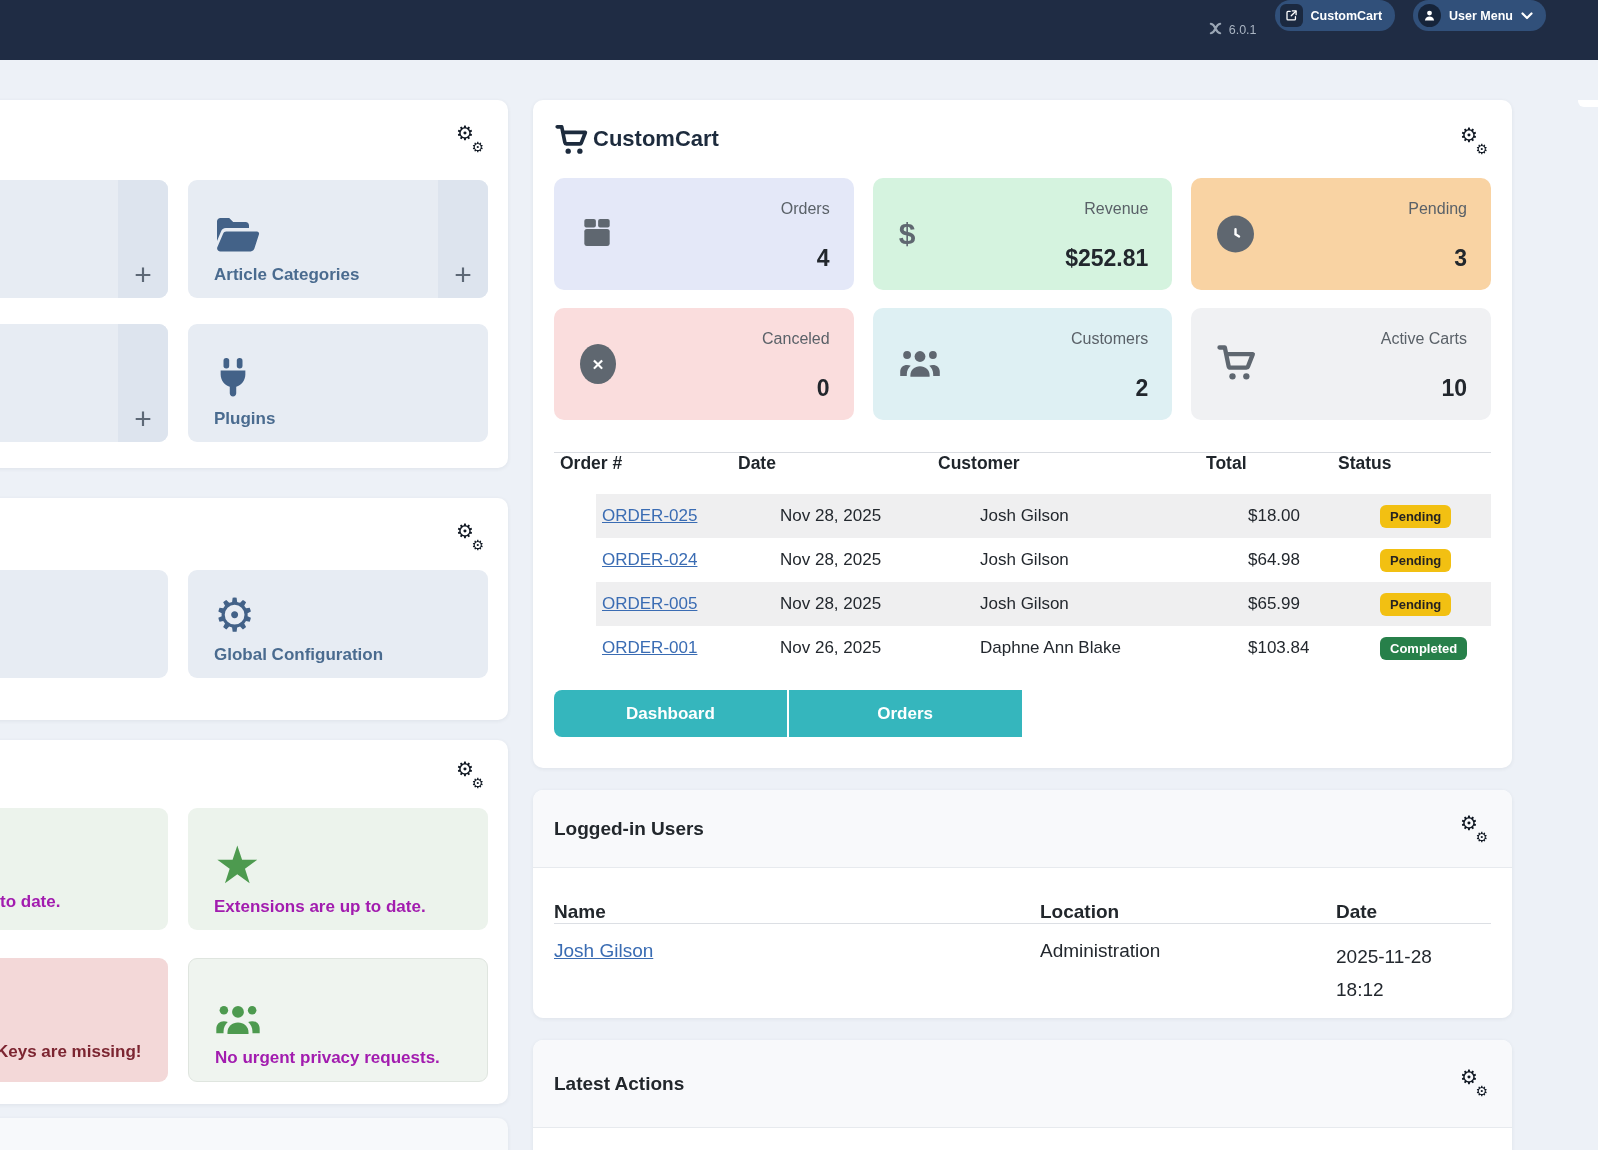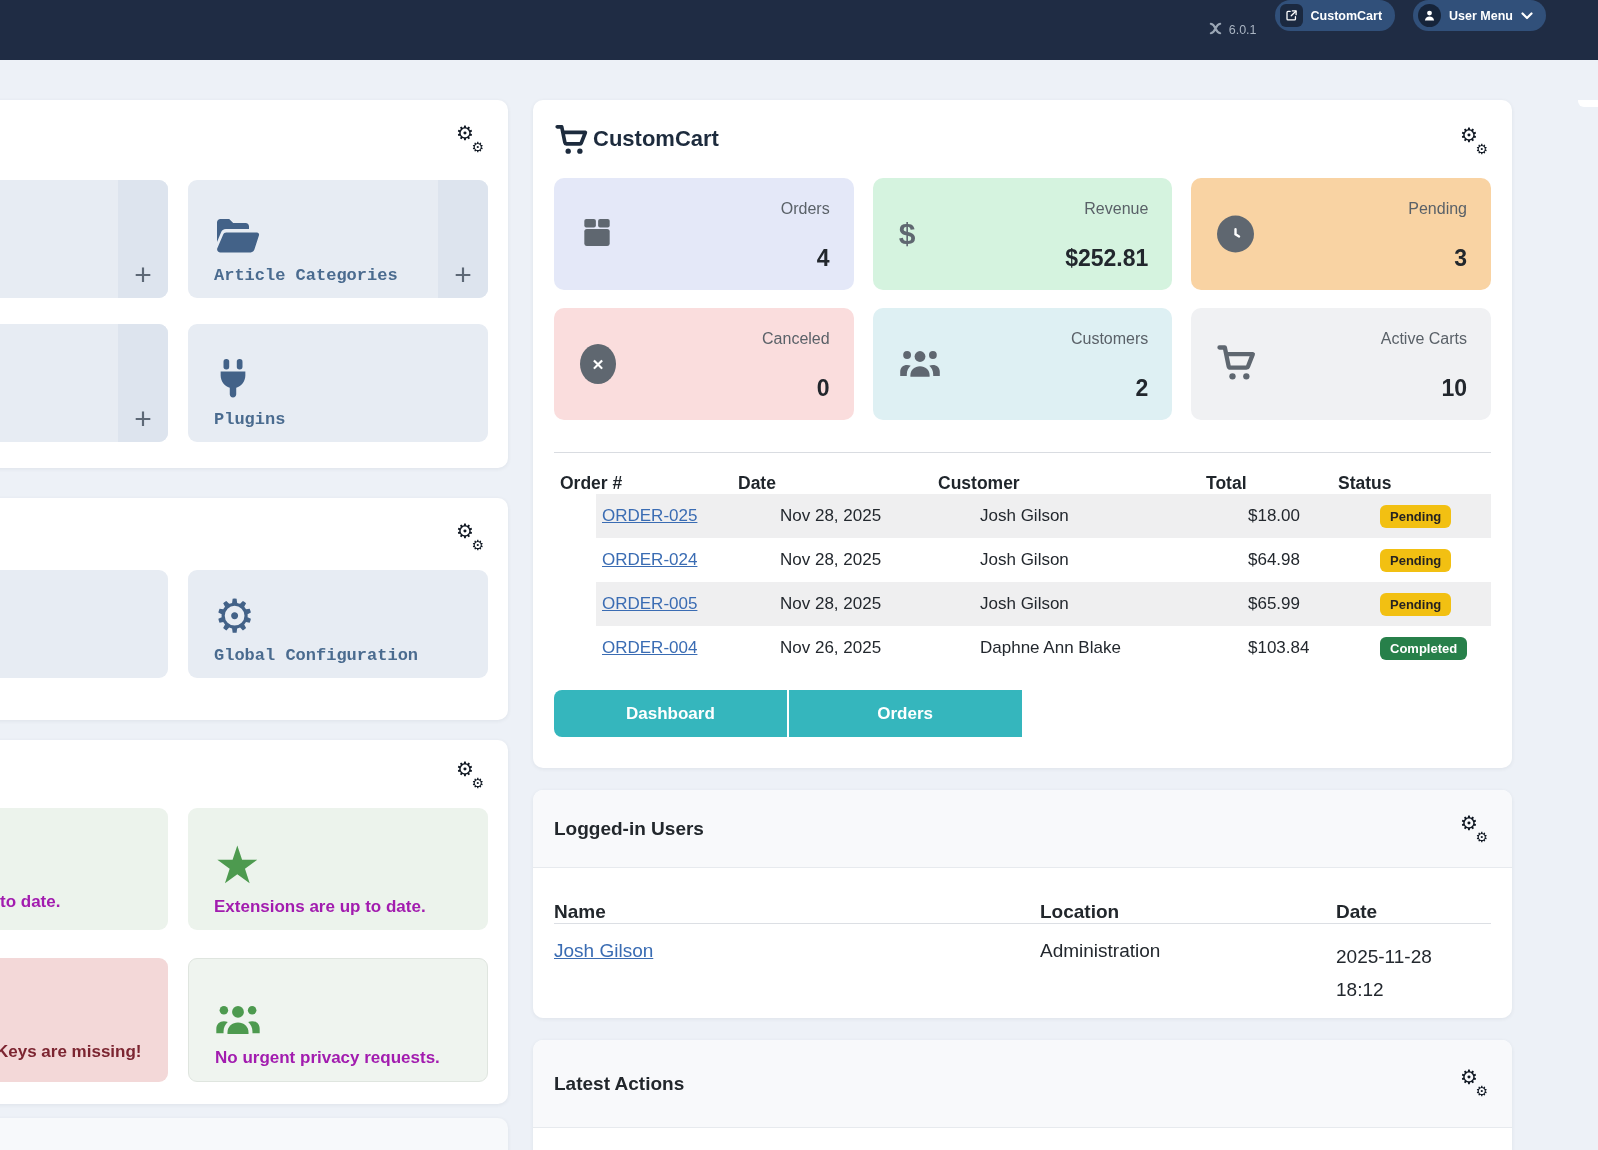--- a/index.html
+++ b/index.html
@@ -19,21 +19,21 @@
   .pill .icon-circle { width:23px; height:23px; border-radius:50%; background:#16243a; display:flex; align-items:center; justify-content:center; }
   
   .panel { position:absolute; background:#fff; border-radius:10px; box-shadow:0 1px 4px rgba(30,40,60,.07); }
   .gears { position:absolute; right:24px; top:26px; width:28px; height:26px; cursor:pointer; }
   .gears .g-big { position:absolute; left:0; top:-3px; font-size:20px; line-height:1; color:#0f1722; }
   .gears .g-small { position:absolute; right:0; bottom:-2px; font-size:14px; line-height:1; color:#0f1722; }
   
   .tile-grid { position:absolute; left:20px; display:grid; grid-template-columns:440px 300px; gap:26px 20px; }
   .tile { background:#e7ecf3; border-radius:9px; display:flex; overflow:hidden; position:relative; height:118px; cursor:pointer; }
   .tile-main { flex:1; display:flex; flex-direction:column; justify-content:flex-end; align-items:flex-start; padding:0 0 13px 26px; gap:7px; }
-  .tile-label { font-weight:bold; font-size:17px; color:#4a6b8f;font-family:Liberation Mono, monospace; }
+  .tile-label { font-weight:bold; font-size:17px; color:#4a6b8f; }
   .tile-icon { color:#436288; line-height:1; }
   .plus-strip { width:50px; background:#dde4ee; display:flex; align-items:flex-end; justify-content:center; padding-bottom:6px; font-size:30px; font-weight:300; color:#5d6876; cursor:pointer; }
   .tile.green { background:#ecf3ec; }
   .tile.green2 { background:#eff4ef; border:1px solid #dfe5df; }
   .tile.pink { background:#f3d8d8; }
   .green-label { font-weight:bold; font-size:17px; color:#a21caf; }
   .cut-text { position:absolute; left:272px; bottom:18px; white-space:nowrap; }
   .red-label { font-weight:bold; font-size:17px; color:#7c2531; }
   
   .cc-title { position:absolute; left:60px; top:24px; font-size:22px; font-weight:bold; color:#1d2b3d; line-height:30px; }
@@ -42,21 +42,21 @@
   .stat { height:112px; border-radius:10px; position:relative; }
   .stat-icon { position:absolute; left:26px; top:50%; transform:translateY(-50%); color:#5f6770; line-height:1; }
   .stat-label { position:absolute; right:24px; top:22px; font-size:16px; color:#5a6168; }
   .stat-value { position:absolute; right:24px; bottom:18px; font-size:23px; font-weight:bold; color:#22272d; }
   .s-orders { background:#e4e8f8; } .s-revenue { background:#d5f3df; } .s-pending { background:#f9d3a3; }
   .s-canceled { background:#fadddd; } .s-customers { background:#def0f3; } .s-carts { background:#f0f1f3; }
   .circle-icon { width:37px; height:37px; border-radius:50%; background:#5f6770; display:flex; align-items:center; justify-content:center; color:#fff; font-weight:bold; font-size:15px; }
   .dollar-glyph { font-size:30px; font-weight:bold; }
   
   .otable { position:absolute; left:21px; right:21px; top:352px; }
-  .o-head { display:flex; height:42px; align-items:flex-end; border-top:1px solid #d9dce1; font-weight:bold; font-size:17.5px; color:#1f252b; }
+  .o-head { display:flex; height:42px; align-items:flex-start; border-top:1px solid #d9dce1; font-weight:bold; font-size:17.5px; color:#1f252b; }
   .o-row { display:flex; height:44px; align-items:center; font-size:17px;margin-left:42px; }
   .o-row.striped { background:#efeff0; }
   .c1 { width:184px; padding-left:6px; } .c2 { width:200px; } .c3 { width:268px; } .c4 { width:132px; } .c5 { flex:1; }
   a.lnk, .lnk { color:#3a6cb3; text-decoration:underline; cursor:pointer; }
   .badge { display:inline-block; padding:4px 10px; border-radius:6px; font-size:13px; font-weight:bold; }
   .badge-pending { background:#f2c012; color:#262321; }
   .badge-completed { background:#27804a; color:#fff; }
   
   .cc-btns { position:absolute; left:21px; right:21px; top:590px; height:47px; display:grid; grid-template-columns:repeat(4,1fr); gap:2px; border-radius:8px; overflow:hidden; }
   .cc-btn { background:#35b6bd; color:#fff; font-weight:bold; font-size:17px; display:flex; align-items:center; justify-content:center; cursor:pointer; }
@@ -313,21 +313,21 @@
       <span class="c5"><span class="badge badge-pending">Pending</span></span>
     </div>
     <div class="o-row striped">
       <span class="c1"><a class="lnk">ORDER-005</a></span>
       <span class="c2">Nov 28, 2025</span>
       <span class="c3">Josh Gilson</span>
       <span class="c4">$65.99</span>
       <span class="c5"><span class="badge badge-pending">Pending</span></span>
     </div>
     <div class="o-row">
-      <span class="c1"><a class="lnk">ORDER-004</a></span>
+      <span class="c1"><a class="lnk">ORDER-001</a></span>
       <span class="c2">Nov 26, 2025</span>
       <span class="c3">Daphne Ann Blake</span>
       <span class="c4">$103.84</span>
       <span class="c5"><span class="badge badge-completed">Completed</span></span>
     </div>
   </div>
 
   <div class="cc-btns">
     <div class="cc-btn">Dashboard</div>
     <div class="cc-btn">Orders</div>

